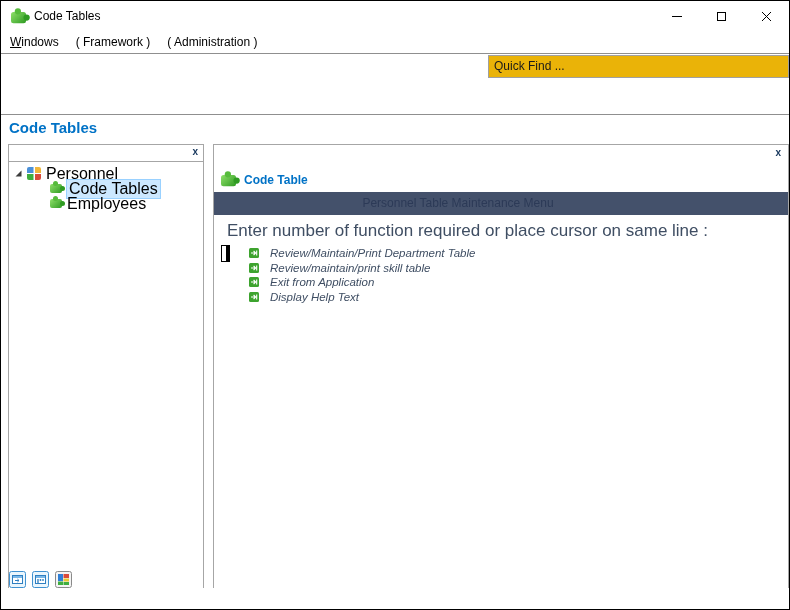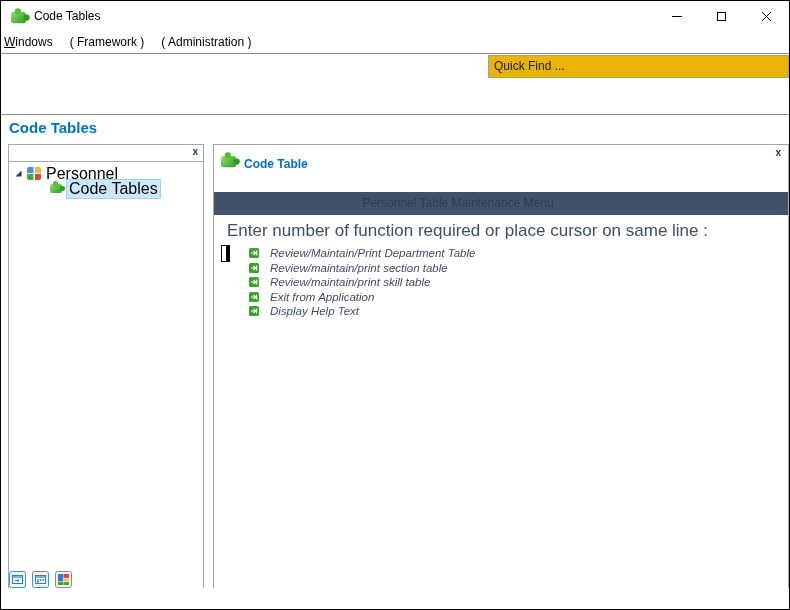--- a/index.html
+++ b/index.html
@@ -13,21 +13,21 @@
   .titlebar{ position:absolute; top:0; left:0; right:0; height:30px; background:#fff; }
   .app-icon{ position:absolute; left:10px; top:7px; }
   .title-text{ position:absolute; left:33px; top:0; line-height:30px; font-size:12px; }
   .win-controls{ position:absolute; right:0; top:0; height:30px; display:flex; }
   .win-btn{ width:45px; height:30px; display:flex; align-items:center; justify-content:center; cursor:default; }
   .glyph-min{ width:10px; height:1px; background:#000; }
   .glyph-max{ width:9px; height:9px; border:1px solid #000; }
   
   .menubar{ position:absolute; top:30px; left:0; right:0; height:23px;
     border-bottom:1px solid #8f8f8f; display:flex; align-items:center;
-    padding-left:3px; font-size:12px; background:#fff; }
+    padding-left:9px; font-size:12px; background:#fff; }
   .menu-item{ margin-right:17px; white-space:nowrap; }
   
   .quickfind{ position:absolute; left:487px; top:54px; width:301px; height:23px;
     background:#eab308; border:1px solid #a0a0a0; font-size:12px; color:#1a1a1a;
     line-height:21px; padding-left:5px; }
   .hsep{ position:absolute; top:113px; left:0; right:0; height:1px; background:#8f8f8f; }
   
   .page-heading{ position:absolute; left:8px; top:118px; font-size:15px; font-weight:bold; color:#0072C6; }
   
   .panel{ position:absolute; background:#fff; border:1px solid #a6a6a6; }
@@ -52,21 +52,21 @@
   
   .puzzle-icon{ position:relative; display:inline-block; width:12px; height:9px;
     background:linear-gradient(135deg,#8fe06a,#2f9b22); border-radius:2px; flex:0 0 auto; }
   .puzzle-icon::before{ content:""; position:absolute; top:-3px; left:3px; width:5px; height:5px;
     border-radius:50%; background:#56bb3c; }
   .puzzle-icon::after{ content:""; position:absolute; top:2px; right:-3px; width:5px; height:5px;
     border-radius:50%; background:#2f9b22; }
   .icon-lg{ transform:scale(1.25); transform-origin:left center; }
   
   .content-panel{ left:212px; top:143px; width:576px; height:446px; }
-  .content-header{ position:absolute; left:7px; top:12px; display:flex; }
+  .content-header{ position:absolute; left:7px; top:28px; display:flex; align-items:center; }
   .content-title{ margin-left:11px; font-size:12px; font-weight:bold; color:#0072C6; }
   .banner{ position:absolute; left:0; top:47px; width:100%; height:23px; background:#44516B;
     color:#2C3A57; font-size:12px; line-height:23px; text-align:center; padding-right:86px; }
   .instruction{ position:absolute; left:13px; top:76px; font-size:17px; color:#3F4E63; }
   .fn-input{ position:absolute; left:7px; top:100px; width:9px; height:17px;
     border:1px solid #000; background:#fff; }
   .fn-caret{ position:absolute; right:0; top:0; width:3px; height:100%; background:#000; }
   .fn-list{ position:absolute; left:0; top:101px; right:0;font-style:italic; }
   .fn-row{ display:flex; align-items:center; height:14.5px; padding-left:35px; }
   .fn-row .bullet{ flex:0 0 auto; margin-right:11px; display:flex; }
@@ -119,20 +119,24 @@
         <svg class="expand-arrow" viewBox="0 0 9 9">
           <polygon points="7.5,1.5 7.5,7.5 1.5,7.5" fill="#3c3c3c"></polygon>
         </svg>
         <span class="blocks-icon"></span>
         <span class="tree-label">Personnel</span>
       </div>
       <div class="tree-row child">
         <span class="puzzle-icon"></span>
         <span class="tree-label selected">Code Tables</span>
       </div>
+      <div class="tree-row child">
+        <span class="puzzle-icon"></span>
+        <span class="tree-label">Employees</span>
+      </div>
     </div>
   </div>
 
   <div class="panel content-panel">
     <span class="panel-close" style="right:7px; top:2px;">x</span>
     <div class="content-header">
       <span class="puzzle-icon icon-lg"></span>
       <span class="content-title">Code Table</span>
     </div>
     <div class="banner">Personnel Table Maintenance Menu</div>
@@ -142,29 +146,20 @@
     </div>
     <div class="fn-list">
       <div class="fn-row">
         <span class="bullet">
           <svg width="10" height="10" viewBox="0 0 10 10">
               <rect width="10" height="10" rx="1.5" fill="#3DA32E"></rect>
               <path d="M2 5 H6 M4.6 3 L6.6 5 L4.6 7 M7.7 2.6 V7.4" stroke="#fff" stroke-width="1.1" fill="none"></path>
             </svg>
         </span>
         <span class="fn-label">Review/Maintain/Print Department Table</span>
-      </div>
-      <div class="fn-row">
-        <span class="bullet">
-          <svg width="10" height="10" viewBox="0 0 10 10">
-              <rect width="10" height="10" rx="1.5" fill="#3DA32E"></rect>
-              <path d="M2 5 H6 M4.6 3 L6.6 5 L4.6 7 M7.7 2.6 V7.4" stroke="#fff" stroke-width="1.1" fill="none"></path>
-            </svg>
-        </span>
-        <span class="fn-label">Review/maintain/print section table</span>
       </div>
       <div class="fn-row">
         <span class="bullet">
           <svg width="10" height="10" viewBox="0 0 10 10">
               <rect width="10" height="10" rx="1.5" fill="#3DA32E"></rect>
               <path d="M2 5 H6 M4.6 3 L6.6 5 L4.6 7 M7.7 2.6 V7.4" stroke="#fff" stroke-width="1.1" fill="none"></path>
             </svg>
         </span>
         <span class="fn-label">Review/maintain/print skill table</span>
       </div>

